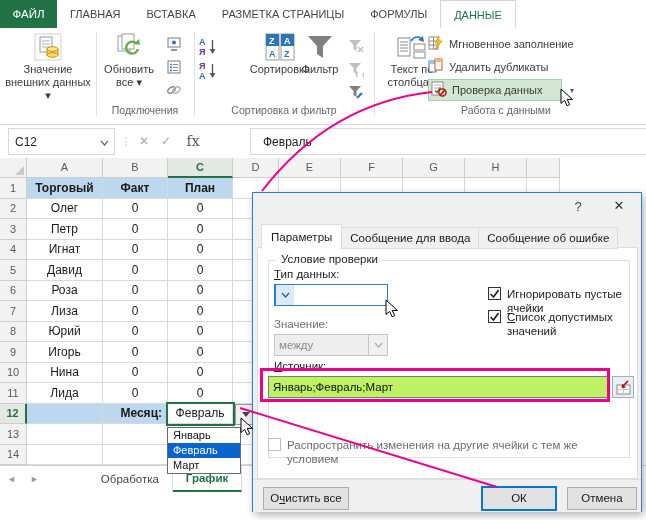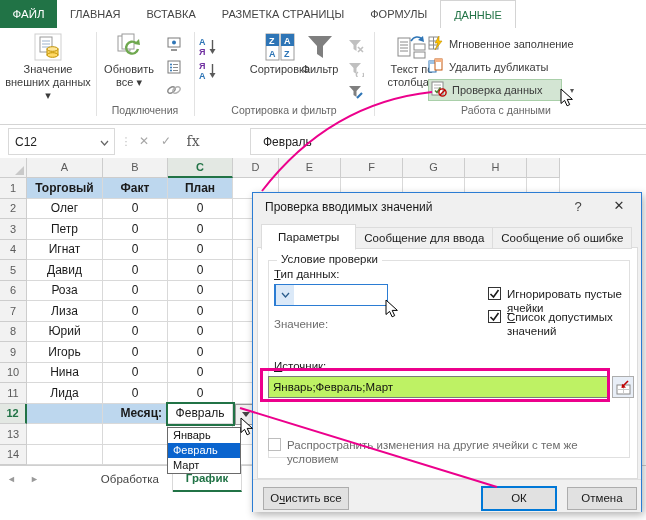--- a/index.html
+++ b/index.html
@@ -61,21 +61,21 @@
 .stab.active{color:#217346;font-weight:bold;border-bottom:2px solid #217346;border-right:1px solid #d9d9d9}
 
 
 #dlg{position:absolute;left:252px;top:192px;width:390px;height:320px;background:#f0f0f0;border:1px solid #2b7cd3;
   box-shadow:2px 3px 8px rgba(0,0,0,.3);z-index:10;font-size:11.5px}
 .dtitle{position:absolute;left:12px;top:7px;font-size:12px;color:#1a1a1a}
 .dhelp{position:absolute;left:316px;top:6px;width:18px;text-align:center;color:#444;font-size:13px}
 .dclose{position:absolute;left:356px;top:5px;width:20px;text-align:center;color:#333;font-size:13px}
 .dtabs{position:absolute;left:8px;top:31px;display:flex;align-items:flex-end;z-index:3}
 .dtab{padding:4px 8px;border:1px solid #dcdcdc;background:#f0f0f0;margin-right:-1px;color:#1a1a1a}
-.dtab.active{background:#fff;padding:6px 16px;border-bottom:1px solid #fff;margin-bottom:-1px;z-index:4}
+.dtab.active{background:#fff;padding:6px 9px;border-bottom:1px solid #fff;margin-bottom:-1px;z-index:4}
 .dpanel{position:absolute;left:4px;top:54px;width:381px;height:232px;background:#fff;border:1px solid #dcdcdc}
 .gbox{position:absolute;left:10px;top:12px;width:362px;height:198px;border:1px solid #e0e0e0}
 .glab{position:absolute;left:8px;top:-8px;background:#fff;padding:0 4px}
 .dlabel{position:absolute;color:#1a1a1a}
 .dlabel.dis{color:#6d6d6d}
 .combo{position:absolute;display:flex;height:22px;width:114px;border:1px solid #2b7cd3}
 .combo .val{flex:1;background:#0078d7;color:#fff;line-height:20px;padding-left:4px;overflow:hidden}
 .combo .btn{width:19px;background:#dbe9f8;border-left:1px solid #2b7cd3;display:flex;align-items:center;justify-content:center}
 .combo.dis{border-color:#c6c6c6}
 .combo.dis .val{background:#eeeeee;color:#8a8a8a}
@@ -473,21 +473,20 @@
 
   <div id="sheets">
     <span class="navarr">◄</span>
     <span class="navarr">►</span>
     <span style="width:42px"></span>
     <span class="stab">Обработка</span>
     <span class="stab active">График</span>
   </div>
 
   <div id="dlg">
-    <div class="dtitle">Проверка вводимых значений</div>
     <div class="dhelp">?</div>
     <div class="dclose">✕</div>
 
     <div class="dtabs">
       <span class="dtab active">Параметры</span>
       <span class="dtab">Сообщение для ввода</span>
       <span class="dtab">Сообщение об ошибке</span>
     </div>
 
     <div class="dpanel">
@@ -515,20 +514,28 @@
       <div class="cbrow" style="left:230px;top:62px">
         <span class="cbbox">
           <svg width="11" height="11">
               <path d="M1.5,6 4.5,9 9.5,2" fill="none" stroke="#1a1a1a" stroke-width="1.6"></path>
             </svg>
         </span>
         <span class="cblab"><span class="u">С</span><span>писок допустимых значений</span></span>
       </div>
 
       <div class="dlabel dis" style="left:16px;top:70px">Значение:</div>
+      <div class="combo dis" style="left:16px;top:86px">
+        <span class="val">между</span>
+        <span class="btn">
+          <svg width="9" height="6">
+              <polyline points="1,1 4.5,5 8,1" fill="none" stroke="#b0b0b0" stroke-width="1.3"></polyline>
+            </svg>
+        </span>
+      </div>
 
       <div class="dlabel" style="left:16px;top:112px"><span class="u">И</span><span>сточник:</span></div>
       <div class="tinput" style="left:10px;top:128px;width:340px">Январь;Февраль;Март</div>
       <div class="picker" style="left:354px;top:128px">
         <svg width="15" height="15">
             <rect x="1" y="5" width="13" height="9" fill="#fff" stroke="#8a8a8a"></rect>
             <line x1="1" y1="9.5" x2="14" y2="9.5" stroke="#c9c9c9"></line>
             <line x1="7.5" y1="5" x2="7.5" y2="14" stroke="#c9c9c9"></line>
             <path d="M12 1 L7 6" stroke="#c00000" stroke-width="1.6"></path>
             <polygon points="5.5,8 6,3.8 10,7.5" fill="#c00000"></polygon>

